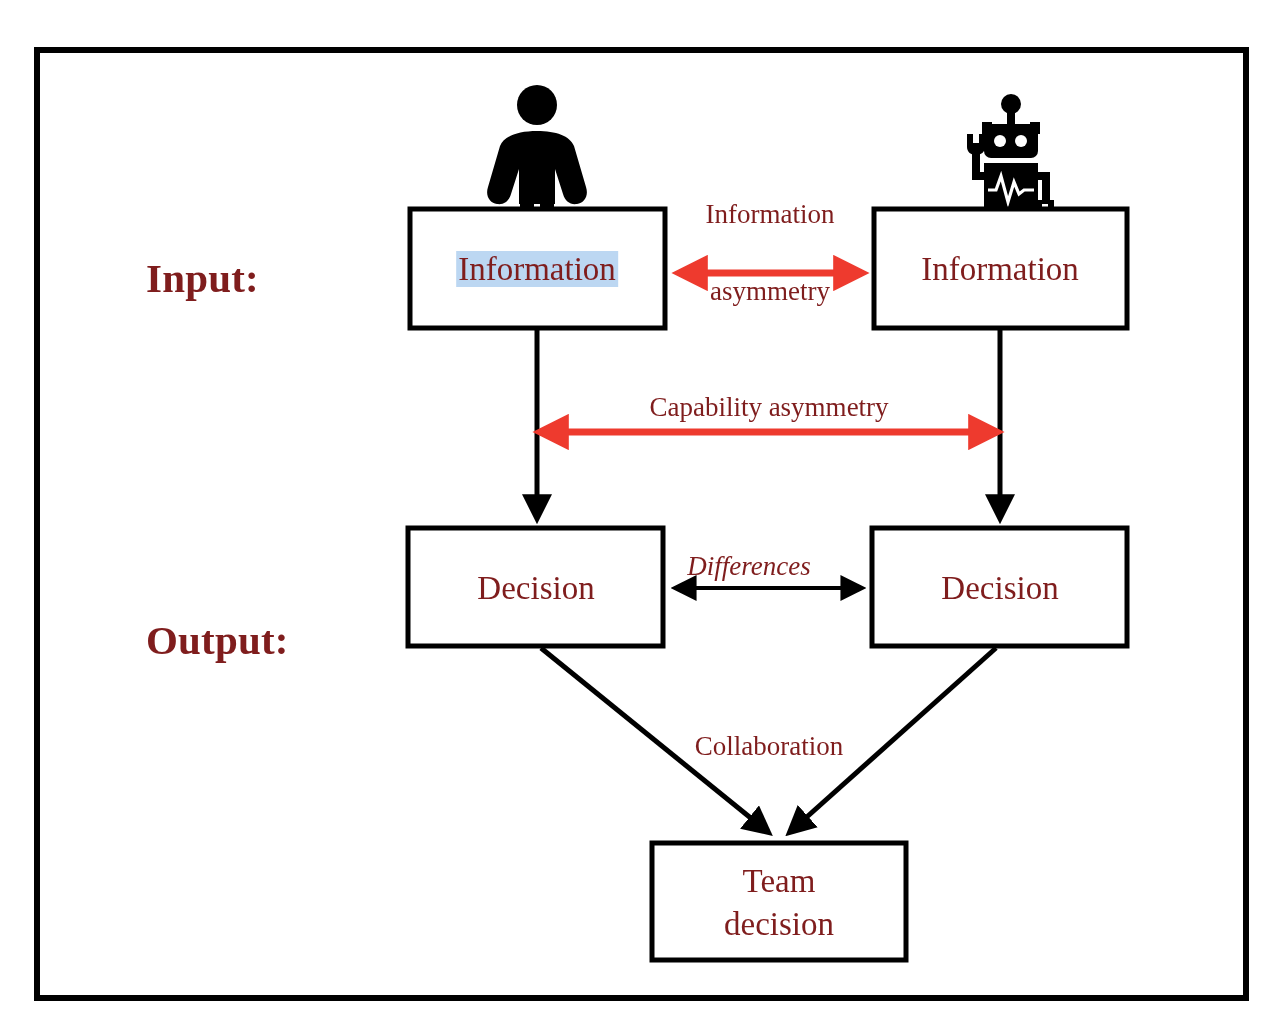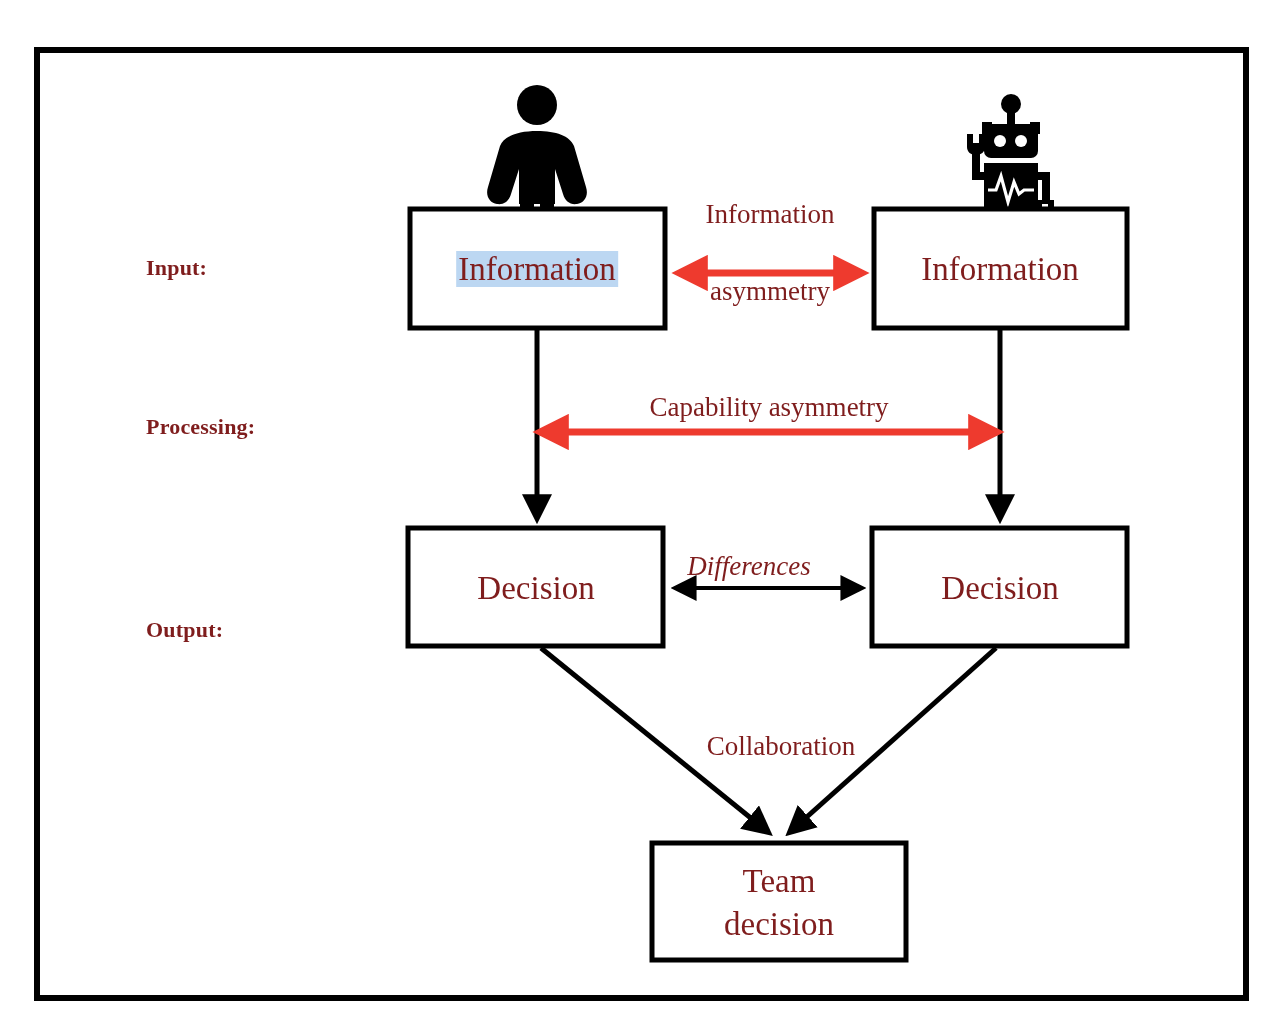--- a/index.html
+++ b/index.html
@@ -61,21 +61,21 @@
   }
   
   .txt {
     position: absolute;
     white-space: nowrap;
     line-height: 1.15;
     color: #7f1d1d;
   }
   .txt.stage {
     font-weight: bold;
-    font-size: 22px;
+    font-size: 41px;
     letter-spacing: 0.2px;
   }
   .txt.node {
     font-size: 33px;
   }
   .txt.edge {
     font-size: 27px;
   }
   .txt.center {
     transform: translateX(-50%);
@@ -172,21 +172,20 @@
 
     <line class="arrow-red" x1="540" y1="432" x2="997" y2="432" marker-start="url(#arrow-red)" marker-end="url(#arrow-red)"></line>
 
     <line class="connector-line-thin" x1="676" y1="588" x2="861" y2="588" marker-start="url(#arrow-black-sm)" marker-end="url(#arrow-black-sm)"></line>
 
     <line class="connector-line" x1="541" y1="648" x2="768" y2="832" marker-end="url(#arrow-black)"></line>
     <line class="connector-line" x1="996" y1="648" x2="790" y2="832" marker-end="url(#arrow-black)"></line>
   </svg>
 
   <div class="txt stage" style="left:146px; top:255px;">Input:</div>
-  <div class="txt stage" style="left:146px; top:414px;">Processing:</div>
   <div class="txt stage" style="left:146px; top:573px;margin-top:44px;">Output:</div>
 
   <div class="txt node center" style="left:537px; top:251px;">
     <span class="highlight-text">Information</span>
   </div>
 
   <div class="txt node center" style="left:1000px; top:251px;">Information</div>
 
   <div class="txt node center" style="left:536px; top:570px;">Decision</div>
 
@@ -195,15 +194,15 @@
   <div class="txt node center" style="left:779px; top:863px;">Team</div>
   <div class="txt node center" style="left:779px; top:906px;">decision</div>
 
   <div class="txt edge center" style="left:770px; top:199px;">Information</div>
   <div class="txt edge center" style="left:770px; top:235px;margin-top:41px;">asymmetry</div>
 
   <div class="txt edge center" style="left:769px; top:392px;">Capability asymmetry</div>
 
   <div class="txt edge center" style="left:749px; top:551px;font-style:italic;">Differences</div>
 
-  <div class="txt edge center" style="left:769px; top:731px;margin-left:12px;">Collaboration</div>
+  <div class="txt edge center" style="left:769px; top:731px;">Collaboration</div>
 
 </div>
 
 </body></html>

